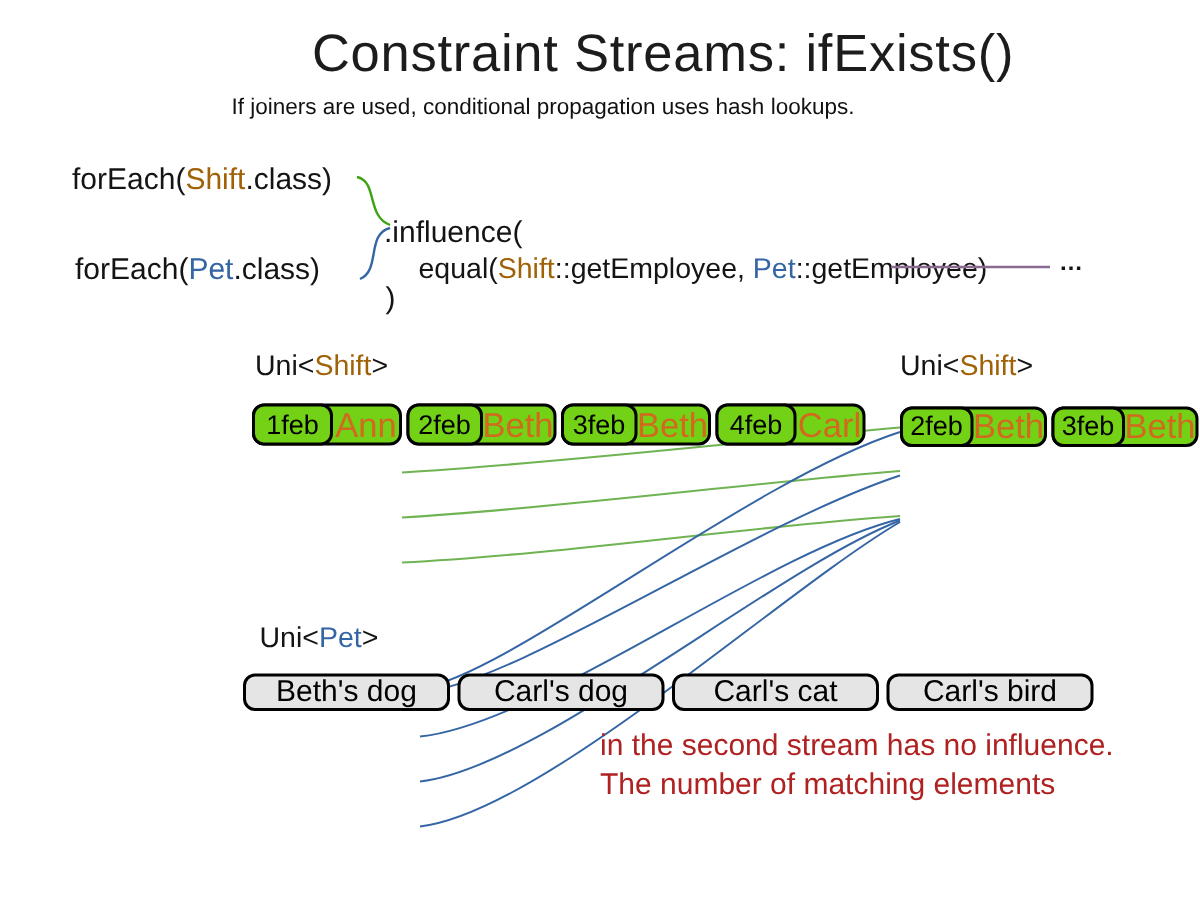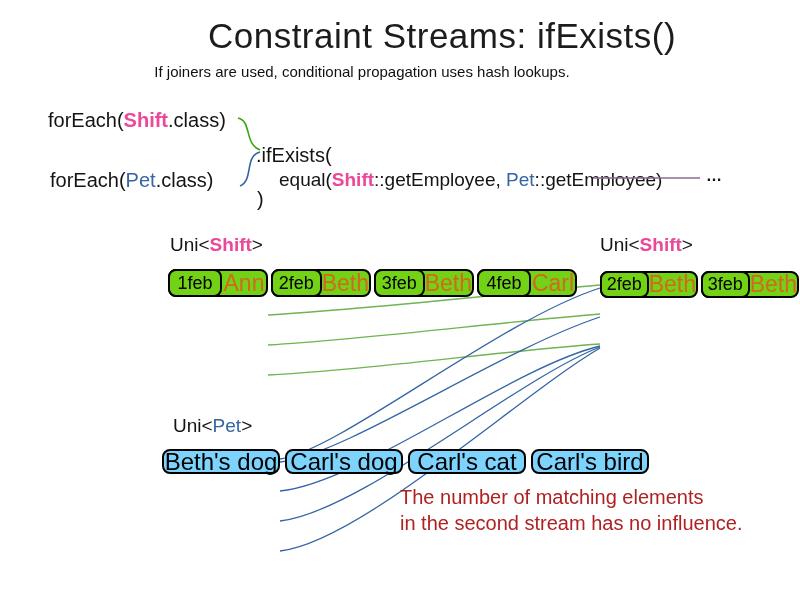--- a/index.html
+++ b/index.html
@@ -8,21 +8,21 @@
 
   .abs{position:absolute;}
 
   
   .title{left:0;top:16px;width:800px;text-align:center;font-size:35px;color:#1c1c1c;letter-spacing:0.5px;margin-left:42px;}
   .subtitle{left:0;top:63px;width:724px;text-align:center;font-size:15px;color:#111;}
 
   
   .code-line{font-size:20px;color:#141414;white-space:nowrap;}
   .code-small{font-size:19px;color:#141414;white-space:nowrap;}
-  .tk-shift{color:#ec4899;font-weight:bold;}
+  .tk-shift{color:#a16207;}
   .tk-pet{color:#3465a4;}
   .ellipsis{font-size:16px;font-weight:bold;color:#141414;letter-spacing:2px;}
 
   
   #wires{position:absolute;left:0;top:0;z-index:1;pointer-events:none;}
 
   
   .tbl-title{font-size:19px;color:#141414;white-space:nowrap;z-index:2;}
   .col{display:flex;flex-direction:row;z-index:2;}
 
@@ -36,40 +36,40 @@
 
   .left-col{left:168px;top:269px;gap:3px;}
   .left-col .shift-row{width:100px;height:28px;}
   .left-col .date-box{width:54px;}
 
   .right-col{left:600px;top:271px;gap:3px;}
   .right-col .shift-row{width:98px;height:27px;}
   .right-col .date-box{width:50px;}
 
   .pet-col{left:162px;top:449px;gap:5px;}
-  .pet-row{display:flex;align-items:center;justify-content:center;width:118px;height:25px;
-           background:#7dd3fc;border:2px solid #000;border-radius:8px;box-sizing:border-box;
-           font-size:24px;color:#000;}
+  .pet-row{display:flex;align-items:center;justify-content:center;width:138px;height:25px;
+           background:#e5e5e5;border:2px solid #000;border-radius:8px;box-sizing:border-box;
+           font-size:20px;color:#000;}
 
   
   .annotation{left:400px;top:484px;font-size:20px;line-height:26px;color:#b02121;white-space:nowrap;z-index:2;}
 </style>
 </head>
 <body>
 
 <div id="slide">
 
   <div class="abs title">Constraint Streams: ifExists()</div>
   <div class="abs subtitle">If joiners are used, conditional propagation uses hash lookups.</div>
 
   <div class="abs code-line" style="left:48px;top:109px;"><span>forEach(</span><span class="tk-shift">Shift</span><span>.class)</span></div>
 
   <div class="abs code-line" style="left:50px;top:169px;"><span>forEach(</span><span class="tk-pet">Pet</span><span>.class)</span></div>
 
-  <div class="abs code-line" style="left:256px;top:144px;">.ifExists(</div>
+  <div class="abs code-line" style="left:256px;top:144px;">.influence(</div>
 
   <div class="abs code-small" style="left:279px;top:169px;"><span>equal(</span><span class="tk-shift">Shift</span><span>::getEmployee, </span><span class="tk-pet">Pet</span><span>::getEmployee)</span></div>
 
   <div class="abs code-line" style="left:257px;top:188px;">)</div>
 
   <div class="abs ellipsis" style="left:706px;top:167px;">…</div>
 
   <svg id="wires" width="800" height="600" viewBox="0 0 800 600">
 
     <path d="M 238 118 C 252 121, 244 144, 260 150" stroke="#3ea313" stroke-width="1.6" fill="none"></path>
@@ -129,17 +129,17 @@
   <div class="abs tbl-title" style="left:173px;top:415px;"><span>Uni&lt;</span><span class="tk-pet">Pet</span><span>&gt;</span></div>
 
   <div class="abs col pet-col">
     <div class="pet-row">Beth's dog</div>
     <div class="pet-row">Carl's dog</div>
     <div class="pet-row">Carl's cat</div>
     <div class="pet-row">Carl's bird</div>
   </div>
 
   <div class="abs annotation">
+    <div>in the second stream has no influence.</div>
     <div>The number of matching elements</div>
-    <div>in the second stream has no influence.</div>
   </div>
 
 </div>
 
 </body></html>

